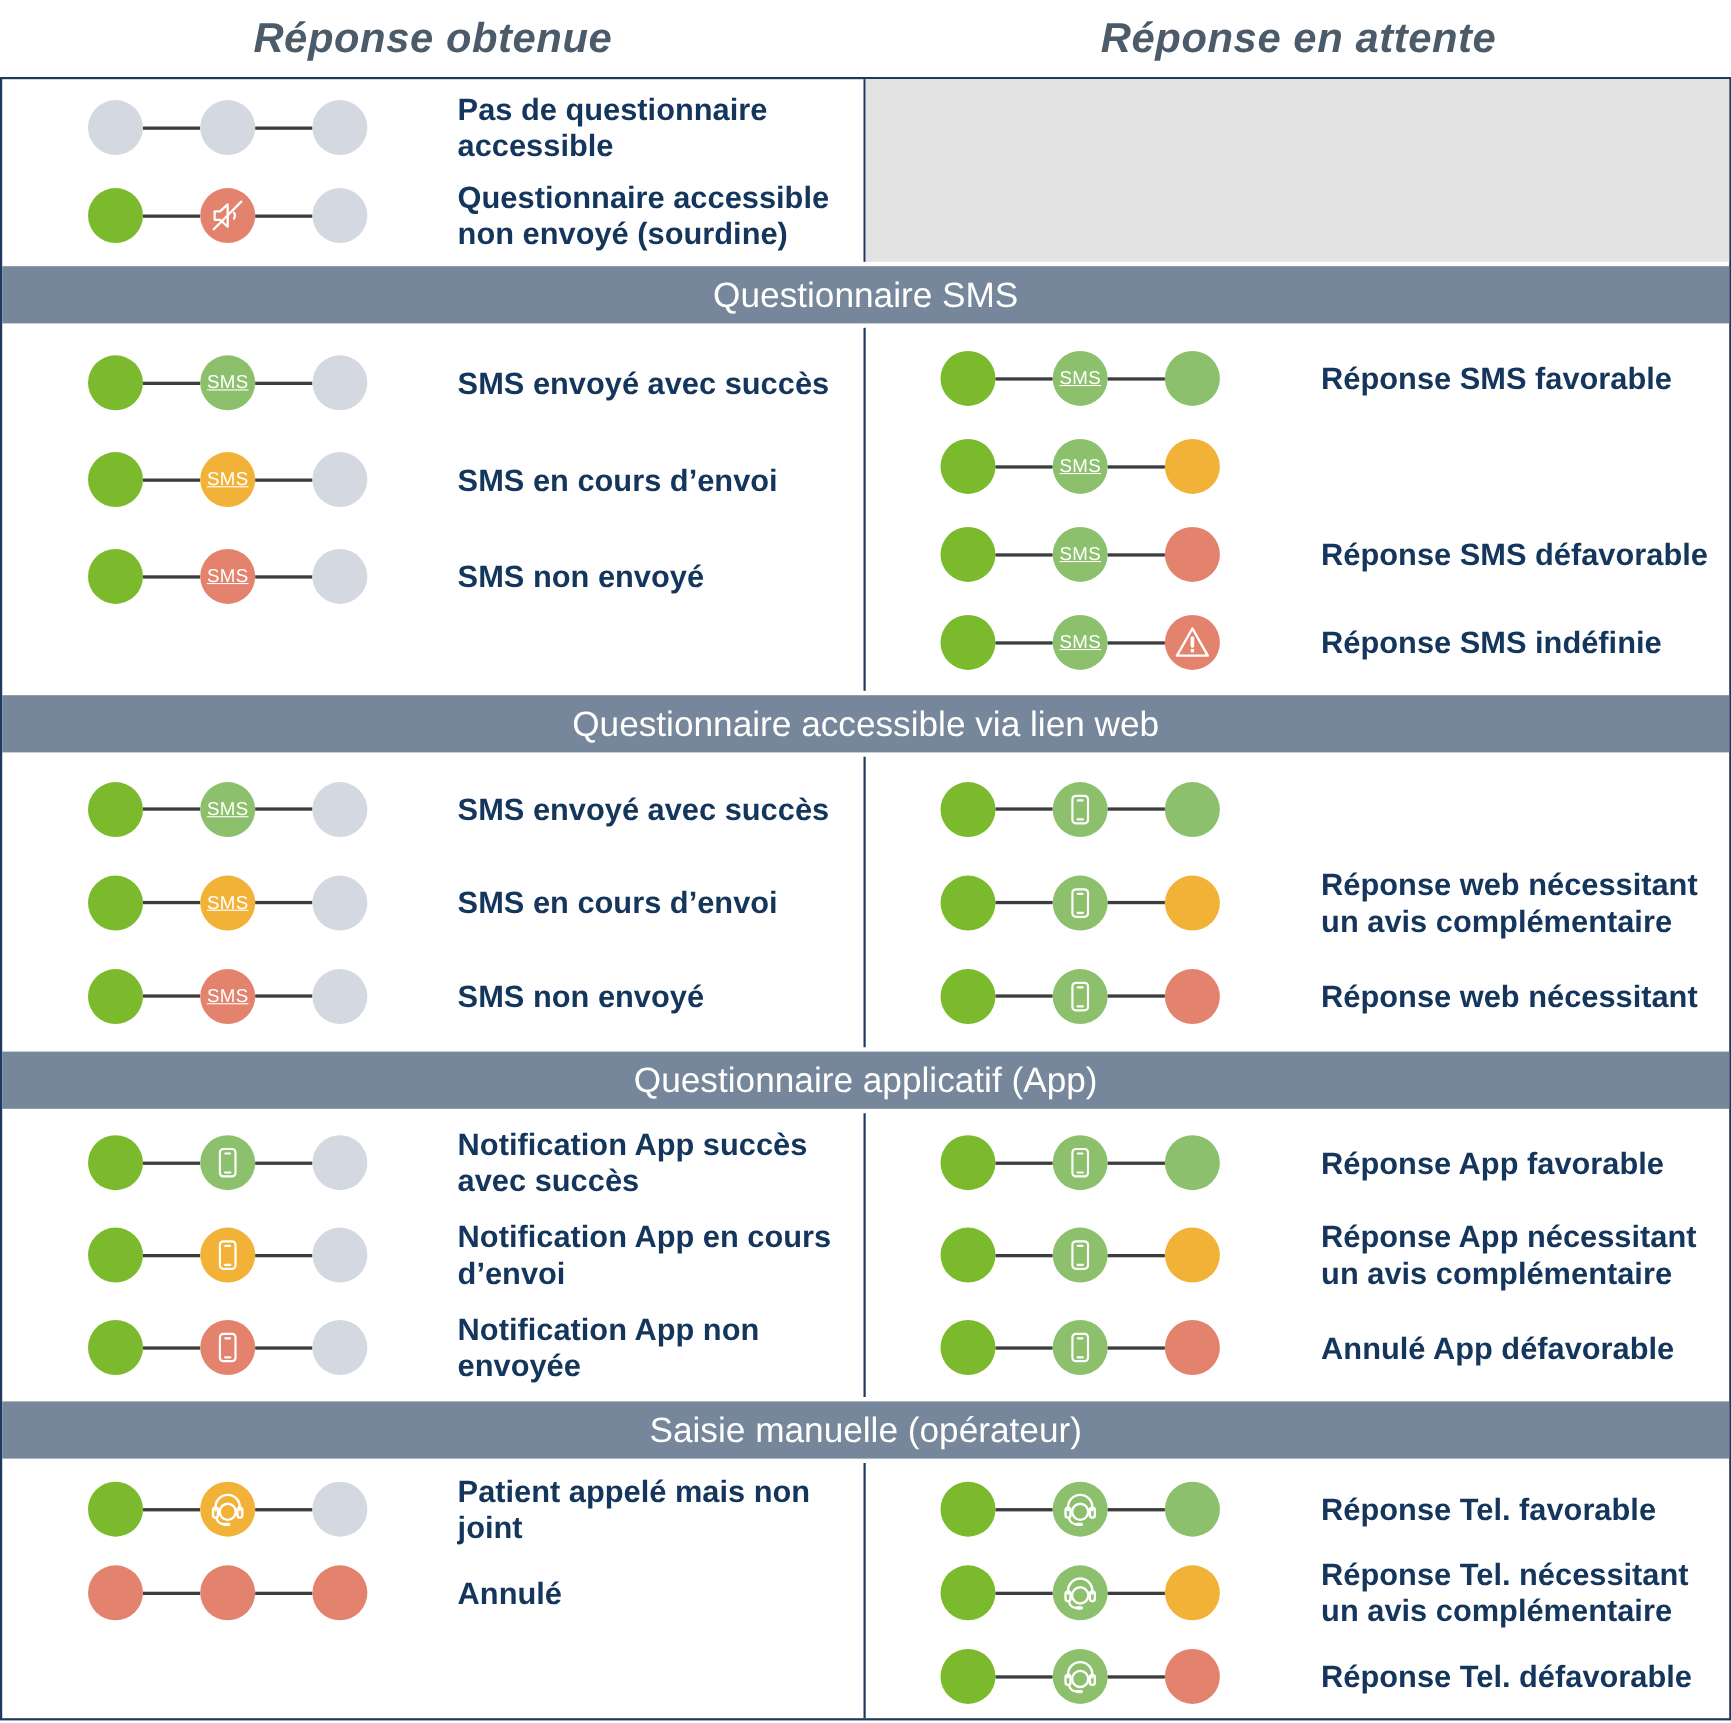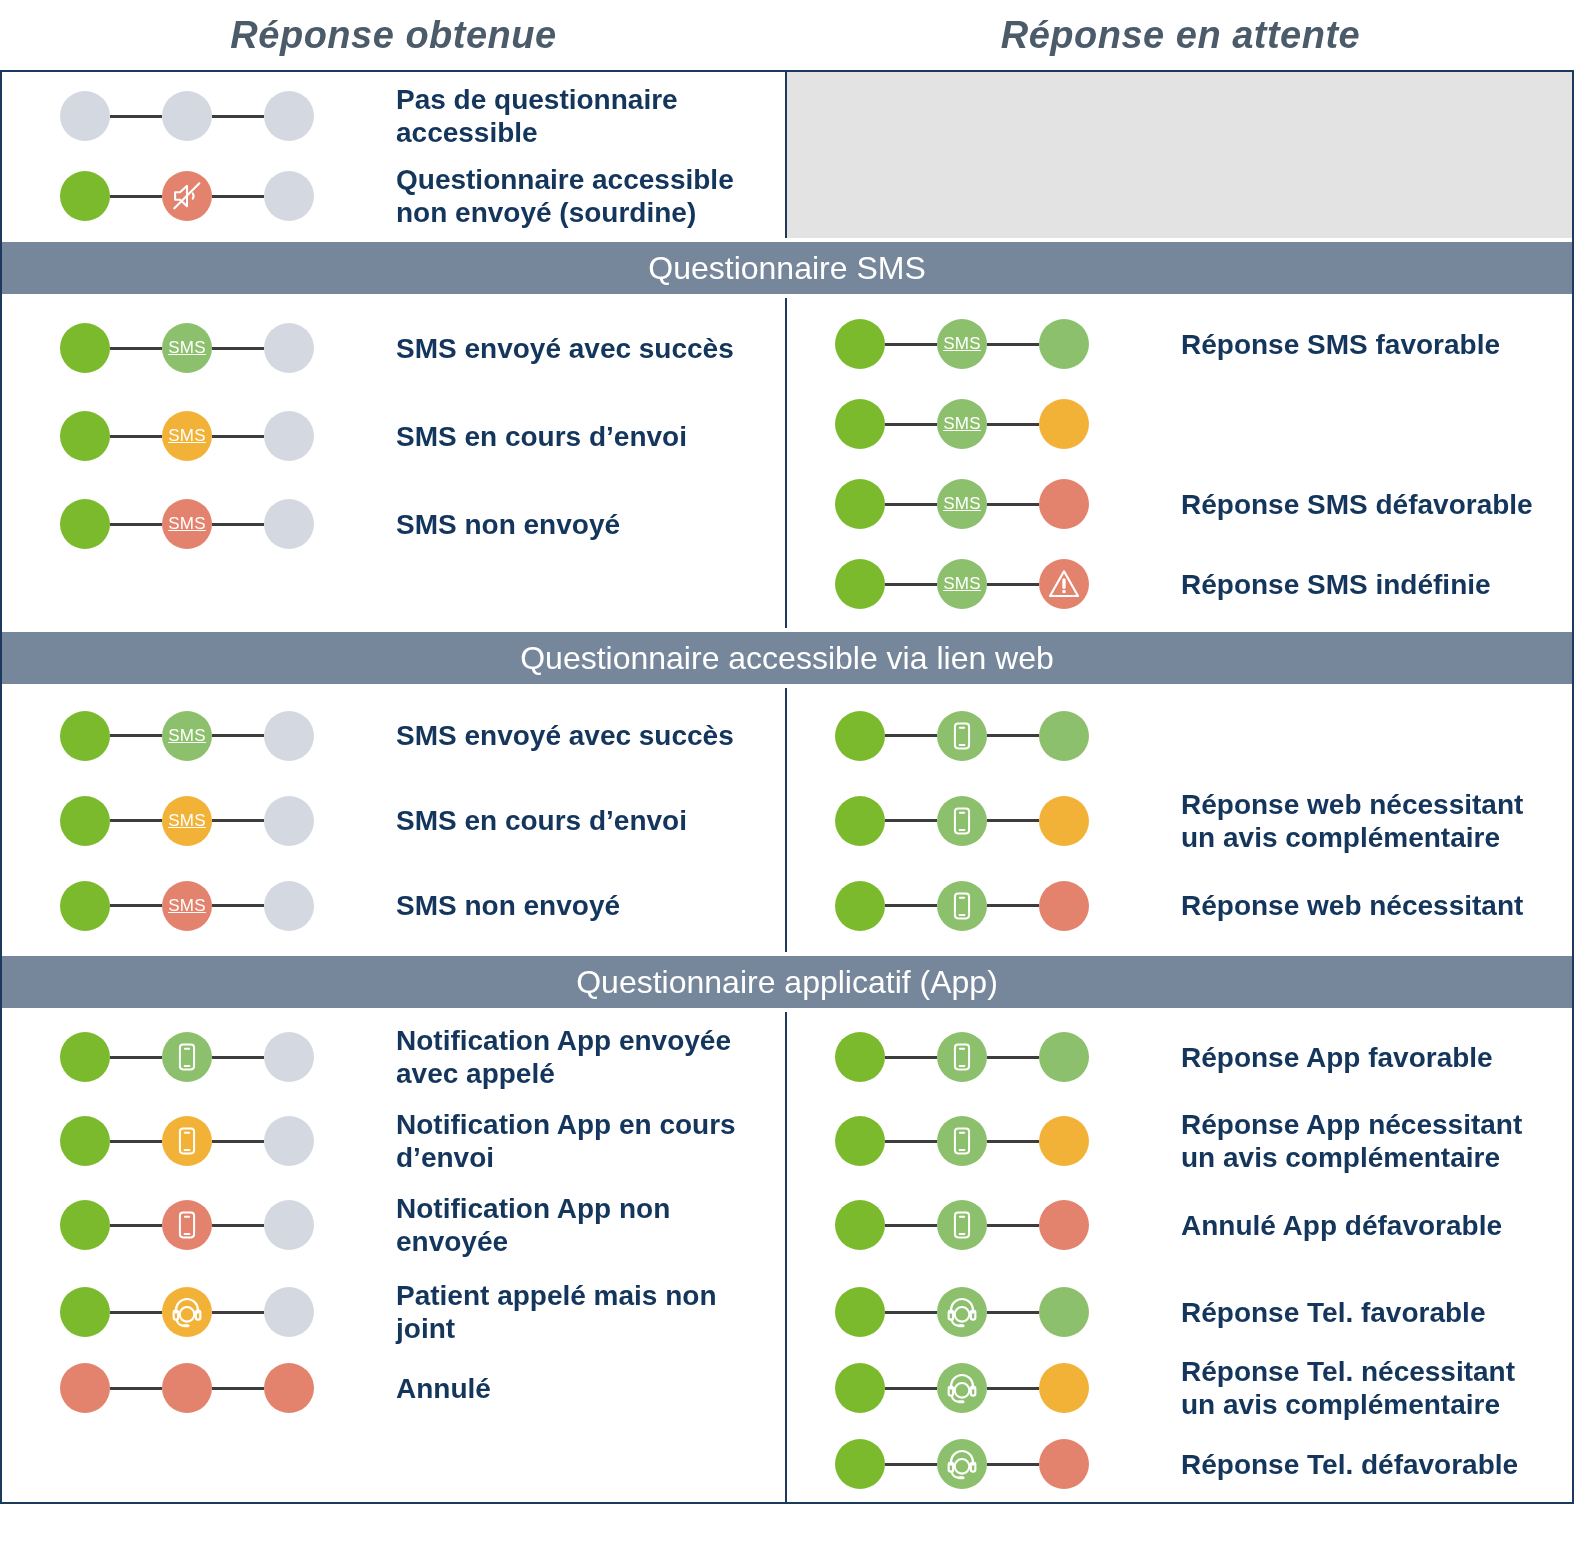--- a/index.html
+++ b/index.html
@@ -12,21 +12,21 @@
   .col-header{
     flex:1;text-align:center;font-weight:700;font-style:italic;
     font-size:38px;color:var(--c-header,#4c5b69);letter-spacing:.5px;
   }
   .legend-table{border:2px solid var(--c-border,#1d3a5e);}
   .banner{
     height:52px;margin:4px 0;background:var(--c-banner,#76879b);
     color:#fff;font-size:32px;line-height:52px;text-align:center;font-weight:400;
   }
   .section{display:flex;}
-  .col{width:785px;box-sizing:border-box;display:flex;flex-direction:column;}
+  .col{width:785px;box-sizing:border-box;display:flex;flex-direction:column;padding-left:20px;}
   .col-left{border-right:2px solid var(--c-border,#1d3a5e);}
   .col-right.empty{background:var(--c-panel-gray,#e3e3e3);}
   .sec-top{min-height:166px}   .sec-top .row{height:80px}
   .sec-sms{min-height:330px}   .sec-sms .col-left .row{height:88px}
                                .sec-sms .col-right .row{height:80px}
   .sec-web{min-height:264px}   .sec-web .row{height:85px}
   .sec-app{min-height:258px}   .sec-app .row{height:84px}
   .sec-manual{min-height:230px}.sec-manual .row{height:76px}
   .sec-top .col{padding-top:4px}
   .sec-sms .col{padding-top:6px}
@@ -288,21 +288,21 @@
               <span class="dot" style="background:#8cc06d">
                 <svg width="34" height="34" viewBox="0 0 24 24" fill="none" stroke="#fff" stroke-linecap="round" stroke-linejoin="round" stroke-width="1.4">
       <rect x="7" y="3.2" width="10" height="17.6" rx="2.2"></rect>
       <line x1="10.5" y1="6.1" x2="13.5" y2="6.1"></line>
       <line x1="10.3" y1="18.3" x2="13.7" y2="18.3"></line>
                 </svg>
               </span>
               <span class="connector"></span>
               <span class="dot" style="background:#d4d9e1"></span>
             </span>
-            <span class="label">Notification App envoyée avec appelé</span>
+            <span class="label">Notification App succès avec succès</span>
           </div>
           <div class="row">
             <span class="tracker">
               <span class="dot" style="background:#7cba2d"></span>
               <span class="connector"></span>
               <span class="dot" style="background:#f2b238">
                 <svg width="34" height="34" viewBox="0 0 24 24" fill="none" stroke="#fff" stroke-linecap="round" stroke-linejoin="round" stroke-width="1.4">
       <rect x="7" y="3.2" width="10" height="17.6" rx="2.2"></rect>
       <line x1="10.5" y1="6.1" x2="13.5" y2="6.1"></line>
       <line x1="10.3" y1="18.3" x2="13.7" y2="18.3"></line>
@@ -374,20 +374,21 @@
       <line x1="10.3" y1="18.3" x2="13.7" y2="18.3"></line>
                 </svg>
               </span>
               <span class="connector"></span>
               <span class="dot" style="background:#e3836e"></span>
             </span>
             <span class="label">Annulé App défavorable</span>
           </div>
         </div>
       </div>
+      <div class="banner">Saisie manuelle (opérateur)</div>
       <div class="section sec-manual">
         <div class="col col-left">
           <div class="row">
             <span class="tracker">
               <span class="dot" style="background:#7cba2d"></span>
               <span class="connector"></span>
               <span class="dot" style="background:#f2b238">
                 <svg width="40" height="40" viewBox="0 0 24 24" fill="none" stroke="#fff" stroke-linecap="round" stroke-linejoin="round" stroke-width="1.3">
       <path d="M5.4 12.4 v-1.6 a6.6 6.6 0 0 1 13.2 0 v1.6"></path>
       <circle cx="12" cy="13.4" r="4.4"></circle>

